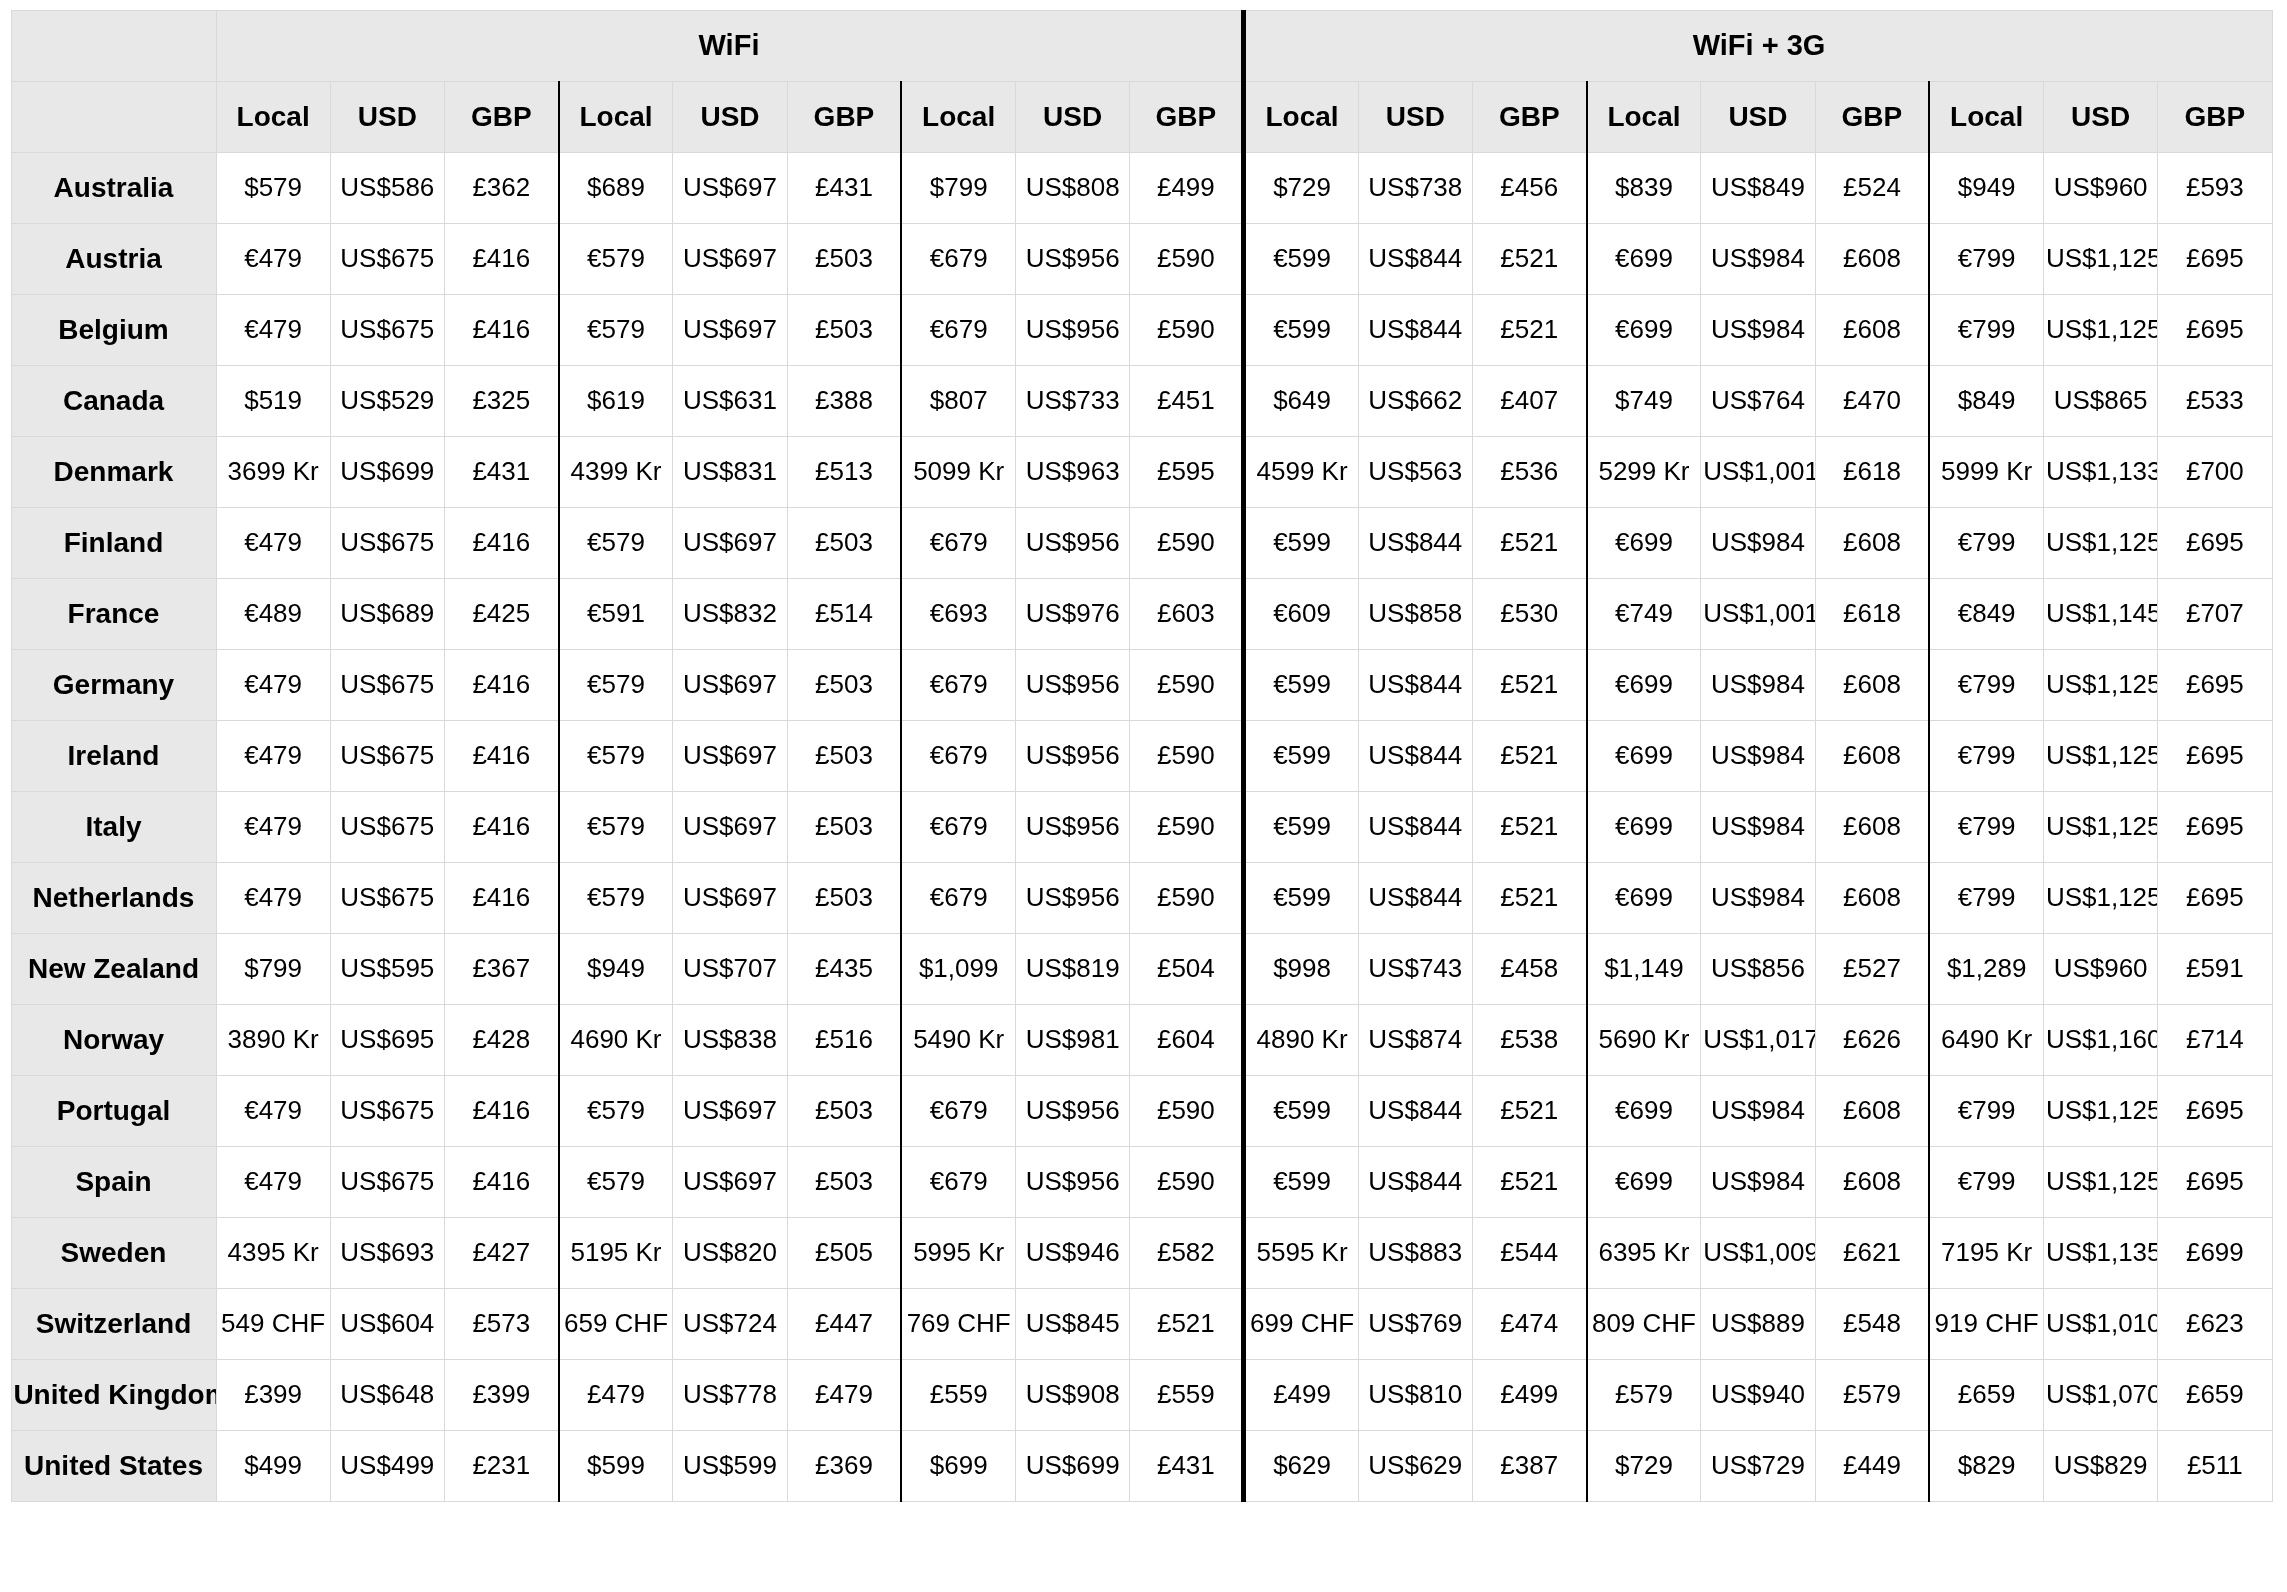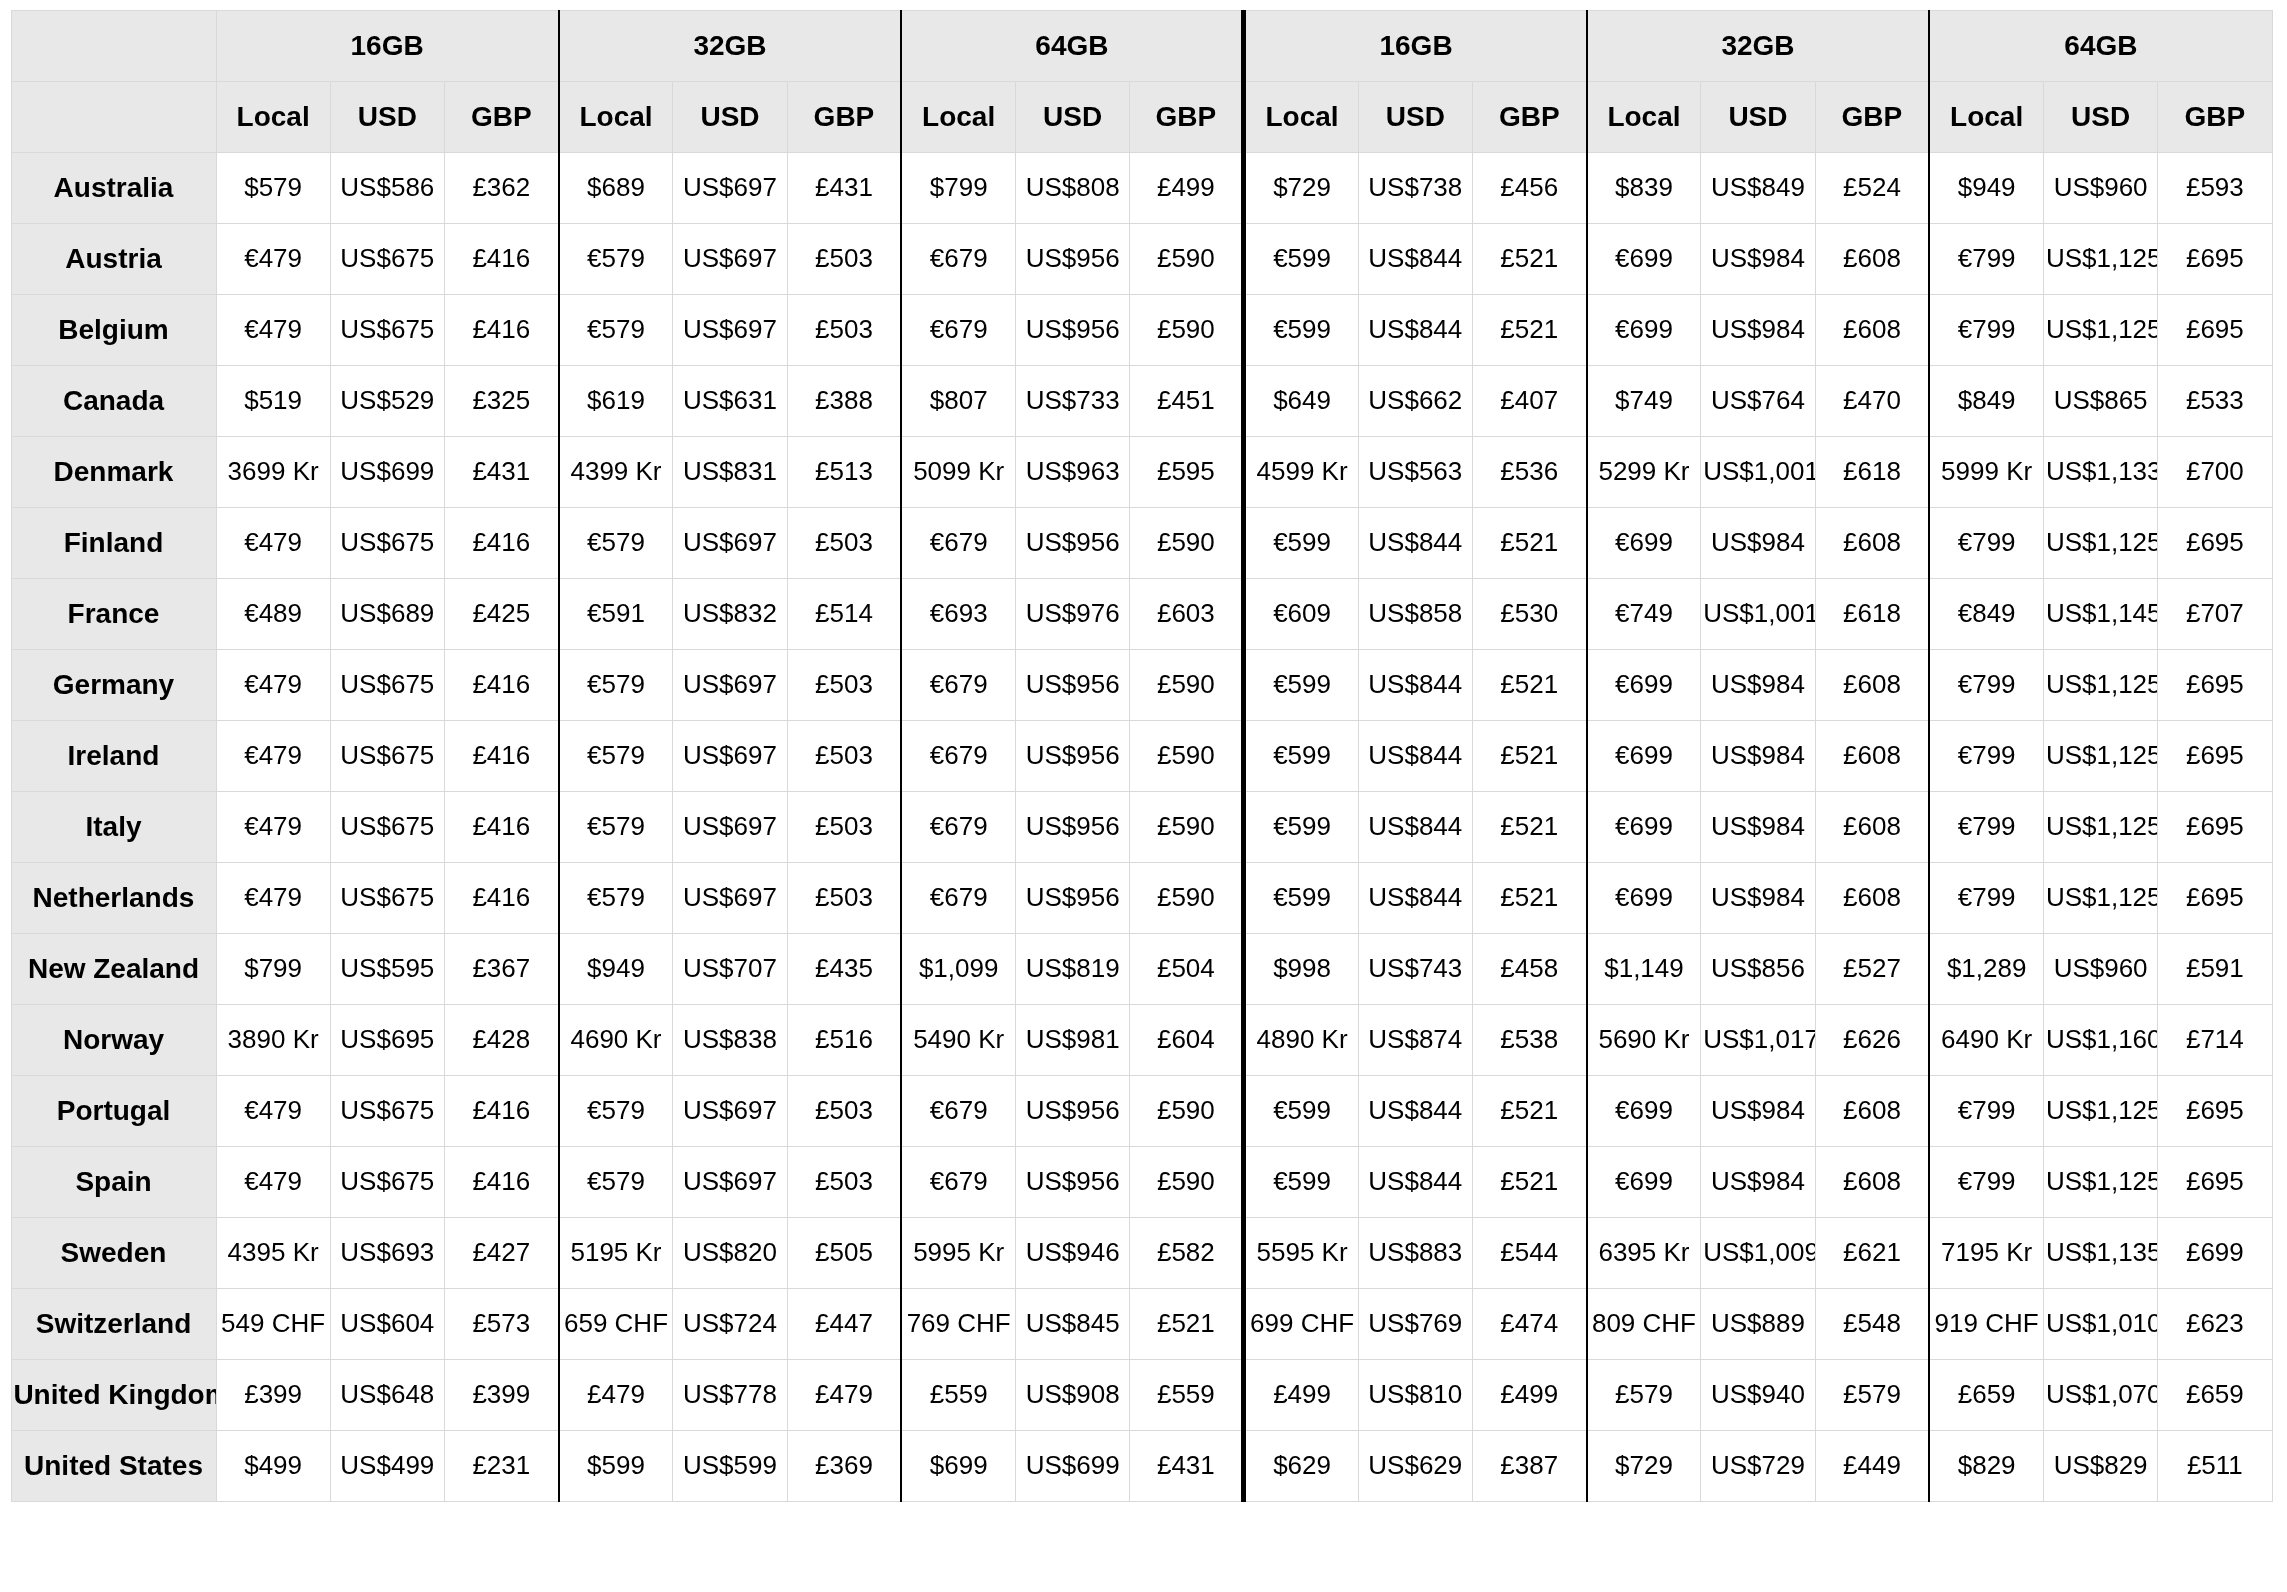--- a/index.html
+++ b/index.html
@@ -75,26 +75,22 @@
         <col>
         <col>
         <col>
         <col>
         <col>
         <col>
       </colgroup>
     <thead>
         <tr>
           <th class="corner"></th>
-          <th colspan="3">16GB</th>
-          <th class="grp" colspan="3">32GB</th>
-          <th class="grp" colspan="3">64GB</th>
-          <th class="sec" colspan="3">16GB</th>
-          <th class="grp" colspan="3">32GB</th>
-          <th class="grp" colspan="3">64GB</th>
+          <th class="section-label" colspan="9">WiFi</th>
+          <th class="section-label sec" colspan="9">WiFi + 3G</th>
         </tr>
         <tr>
           <th class="corner"></th>
           <th>Local</th>
           <th>USD</th>
           <th>GBP</th>
           <th class="grp">Local</th>
           <th>USD</th>
           <th>GBP</th>
           <th class="grp">Local</th>

